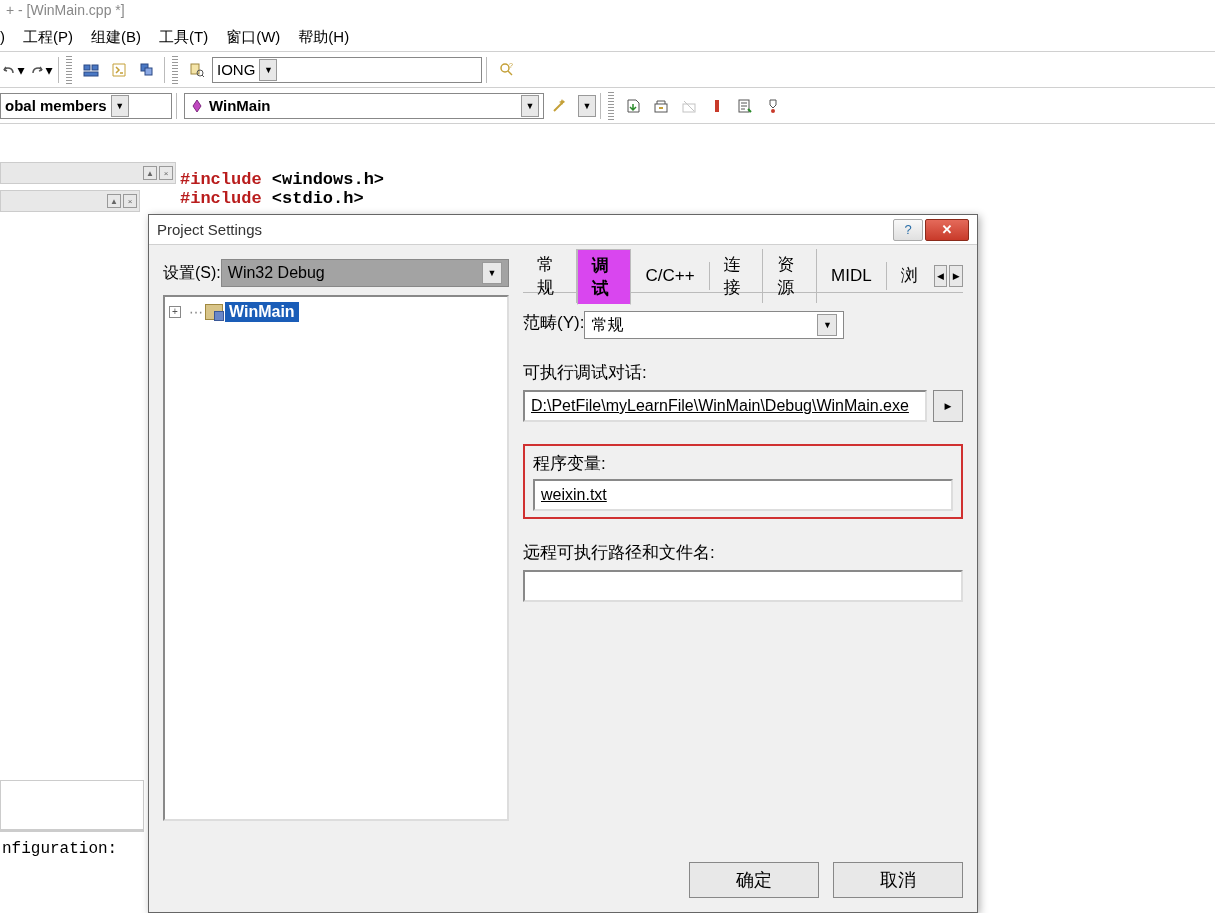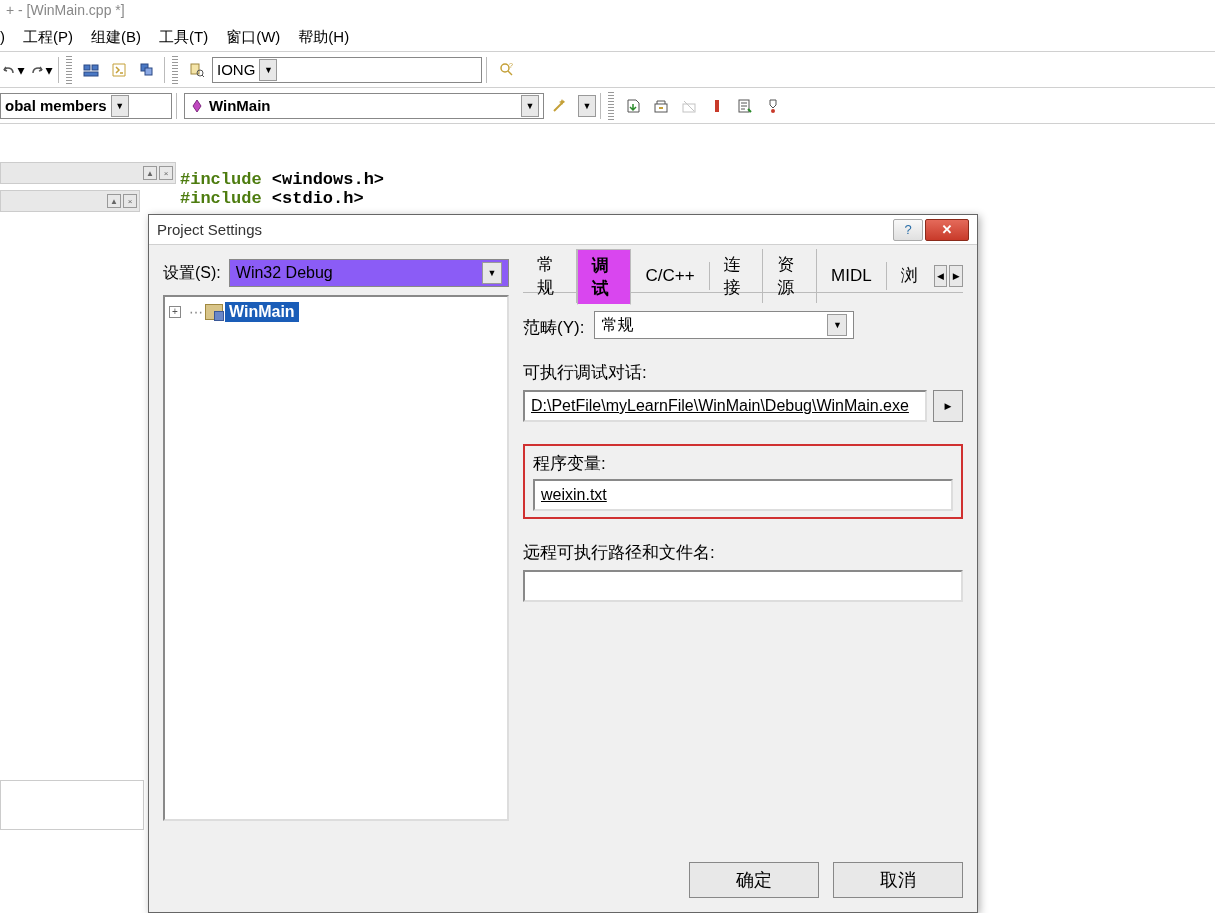--- a/index.html
+++ b/index.html
@@ -20,56 +20,56 @@
 .combo { height: 26px; border: 1px solid #888; background: #fff; display: inline-flex; align-items: center; padding: 0 4px; font-size: 15px; }
 .combo-arrow { width: 18px; height: 22px; background: #e8e8e8; border: 1px solid #999; display: inline-flex; align-items: center; justify-content: center; margin-left: 4px; font-size: 9px; }
 
 
 .side-area { position: absolute; left: 0; top: 162px; width: 176px; }
 .panel-head { height: 22px; background: #e8e8e8; border: 1px solid #ccc; display: flex; align-items: center; justify-content: flex-end; padding: 0 2px; font-size: 10px; color: #666; gap: 2px; }
 .mini-box { width: 14px; height: 14px; border: 1px solid #999; display: inline-flex; align-items: center; justify-content: center; font-size: 8px; }
 
 
 .code-area { position: absolute; left: 180px; top: 170px; font-family: "Courier New", monospace; font-size: 17px; font-weight: bold; white-space: pre; }
-.kw { color: #4d7c0f; }
+.kw { color: #b91c1c; }
 
 
 .bottom-area { position: absolute; left: 0; top: 780px; width: 144px; }
 .bottom-text { font-family: "Courier New", monospace; font-size: 16px; padding: 8px 2px; border-top: 2px solid #ccc; }
 
 
 .dialog { position: absolute; left: 148px; top: 214px; width: 830px; height: 699px; background: #f0f0f0; border: 1px solid #666; box-shadow: 2px 2px 8px rgba(0,0,0,0.3); }
 .dlg-title { height: 30px; background: #fff; border-bottom: 1px solid #d0d0d0; display: flex; align-items: center; padding: 0 8px; font-size: 15px; color: #333; }
 .dlg-title-right { margin-left: auto; display: flex; gap: 2px; }
 .dlg-help { width: 30px; height: 22px; background: linear-gradient(#f8f8f8,#e0e0e0); border: 1px solid #aaa; border-radius: 2px; display: inline-flex; align-items: center; justify-content: center; color: #2a6ea8; font-size: 13px; }
 .dlg-close { width: 44px; height: 22px; background: linear-gradient(#e46a5a,#c83a2a); border: 1px solid #8a2a1a; border-radius: 2px; display: inline-flex; align-items: center; justify-content: center; color: #fff; font-weight: bold; font-size: 13px; }
 
 .dlg-body { display: flex; height: 590px; padding: 14px; gap: 14px; }
 
 
 .dlg-left { width: 346px; display: flex; flex-direction: column; }
-.left-top { display: flex; align-items: center; gap: 8px; margin-bottom: 8px; font-size: 16px; }
-.left-combo { flex: 1; height: 28px; border: 1px solid #888; background: #8b5cf6; display: flex; align-items: center; padding: 0 6px; font-size: 16px; }
+.left-top { display: flex; align-items: center; margin-bottom: 8px; font-size: 16px; }
+.left-combo { flex: 1; height: 28px; border: 1px solid #888; background: #a3a3a3; display: flex; align-items: center; padding: 0 6px; font-size: 16px; }
 .left-combo-arrow { margin-left: auto; width: 20px; height: 22px; background: #e8e8e8; border: 1px solid #999; display: inline-flex; align-items: center; justify-content: center; font-size: 9px; }
 .tree { flex: 1; border: 2px inset #ddd; background: #fff; padding: 4px; }
 .tree-row { display: flex; align-items: center; gap: 2px; height: 22px; }
 .tree-plus { width: 12px; height: 12px; border: 1px solid #888; display: inline-flex; align-items: center; justify-content: center; font-size: 10px; color: #555; line-height: 1; }
 .tree-icon { width: 18px; height: 16px; background: #d8c488; border: 1px solid #a08840; display: inline-block; position: relative; }
 .tree-icon::after { content: ''; position: absolute; right: -2px; bottom: -2px; width: 8px; height: 8px; background: #6a88c8; border: 1px solid #3a5898; }
 .tree-label { background: #1a5db8; color: #fff; padding: 1px 4px; font-size: 16px; font-weight: bold; }
 
 
 .dlg-right { flex: 1; display: flex; flex-direction: column; }
 .tabs { display: flex; align-items: center; height: 34px; font-size: 17px; border-bottom: 1px solid #bbb; margin-bottom: 18px; }
 .tab { padding: 4px 14px; border-right: 1px solid #bbb; cursor: default; }
 .tab.active { background: #d946ef; border: 1px solid #bbb; border-bottom-color: #f0f0f0; position: relative; top: 1px; font-weight: bold; }
 .tab-nav { width: 18px; height: 22px; border: 1px solid #999; background: #e8e8e8; display: inline-flex; align-items: center; justify-content: center; font-size: 9px; margin-left: 2px; }
 
 .form-row { margin-bottom: 22px; }
-.form-row.cat { display: flex; align-items: flex-end; gap: 10px; }
+.form-row.cat { display: flex; align-items: flex-start; }
 .cat-combo { width: 260px; height: 28px; border: 1px solid #888; background: #fff; display: flex; align-items: center; padding: 0 6px; font-size: 16px; }
 .label { font-size: 17px; margin-bottom: 6px; display: block; }
 .input-row { display: flex; gap: 6px; }
 .input { flex: 1; height: 32px; border: 2px inset #ddd; background: #fff; padding: 0 6px; font-size: 16px; font-family: Tahoma, sans-serif; display: flex; align-items: center; text-decoration: underline; }
 .btn-side { width: 30px; height: 32px; border: 1px solid #888; background: #e8e8e8; display: inline-flex; align-items: center; justify-content: center; font-size: 9px; }
 
 .highlight-box { border: 2px solid #d03030; padding: 6px 8px 2px 8px; margin-bottom: 22px; }
 .highlight-box .label { margin-bottom: 4px; }
 .highlight-box .input { margin-bottom: 4px; }
 
@@ -225,20 +225,21 @@
     <span class="mini-box">▲</span>
     <span class="mini-box">×</span>
   </div>
 </div>
 
 <div class="code-area"><span class="kw">#include</span><span> &lt;windows.h&gt;</span>
 <span class="kw">#include</span><span> &lt;stdio.h&gt;</span></div>
 
 <div class="bottom-area">
   <div style="height:50px; border:1px solid #ccc; background:#fff;"></div>
+  <div class="bottom-text">nfiguration:</div>
 </div>
 
 <div class="dialog">
   <div class="dlg-title">
     <span>Project Settings</span>
     <div class="dlg-title-right">
       <span class="dlg-help">?</span>
       <span class="dlg-close">✕</span>
     </div>
   </div>

